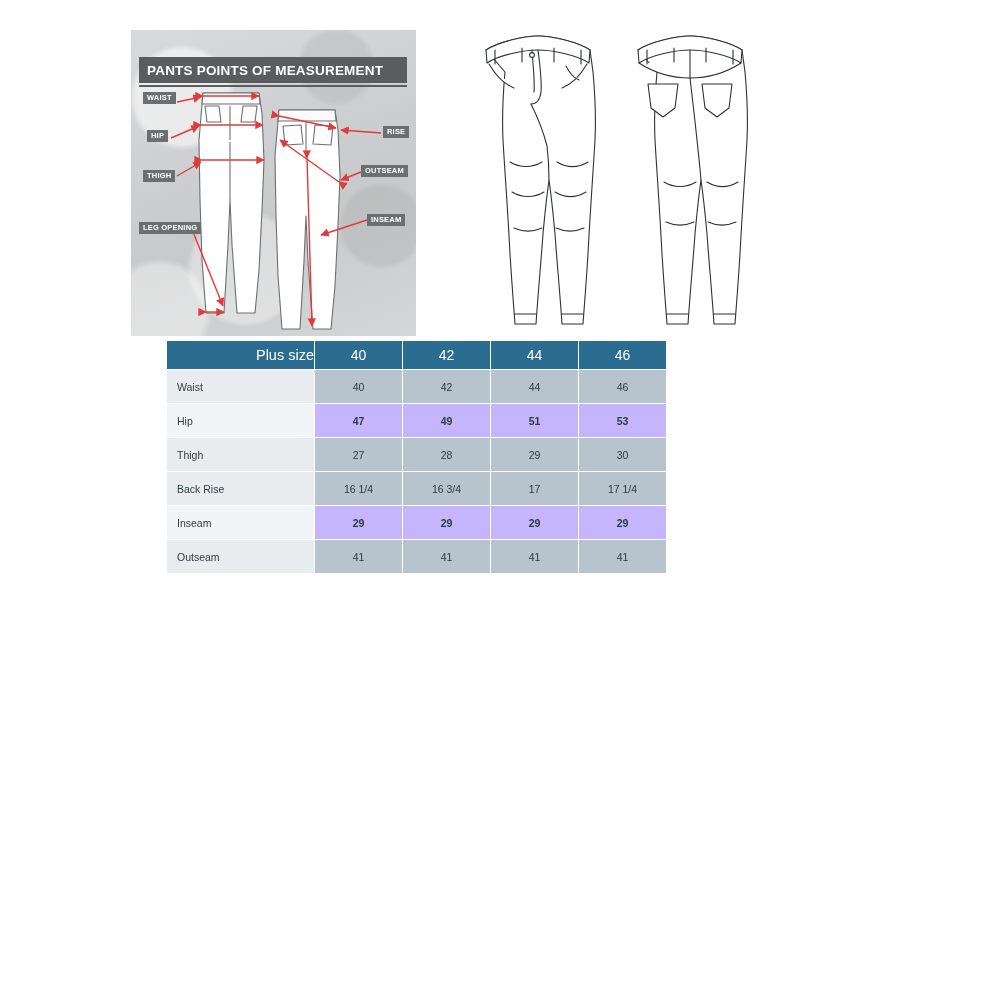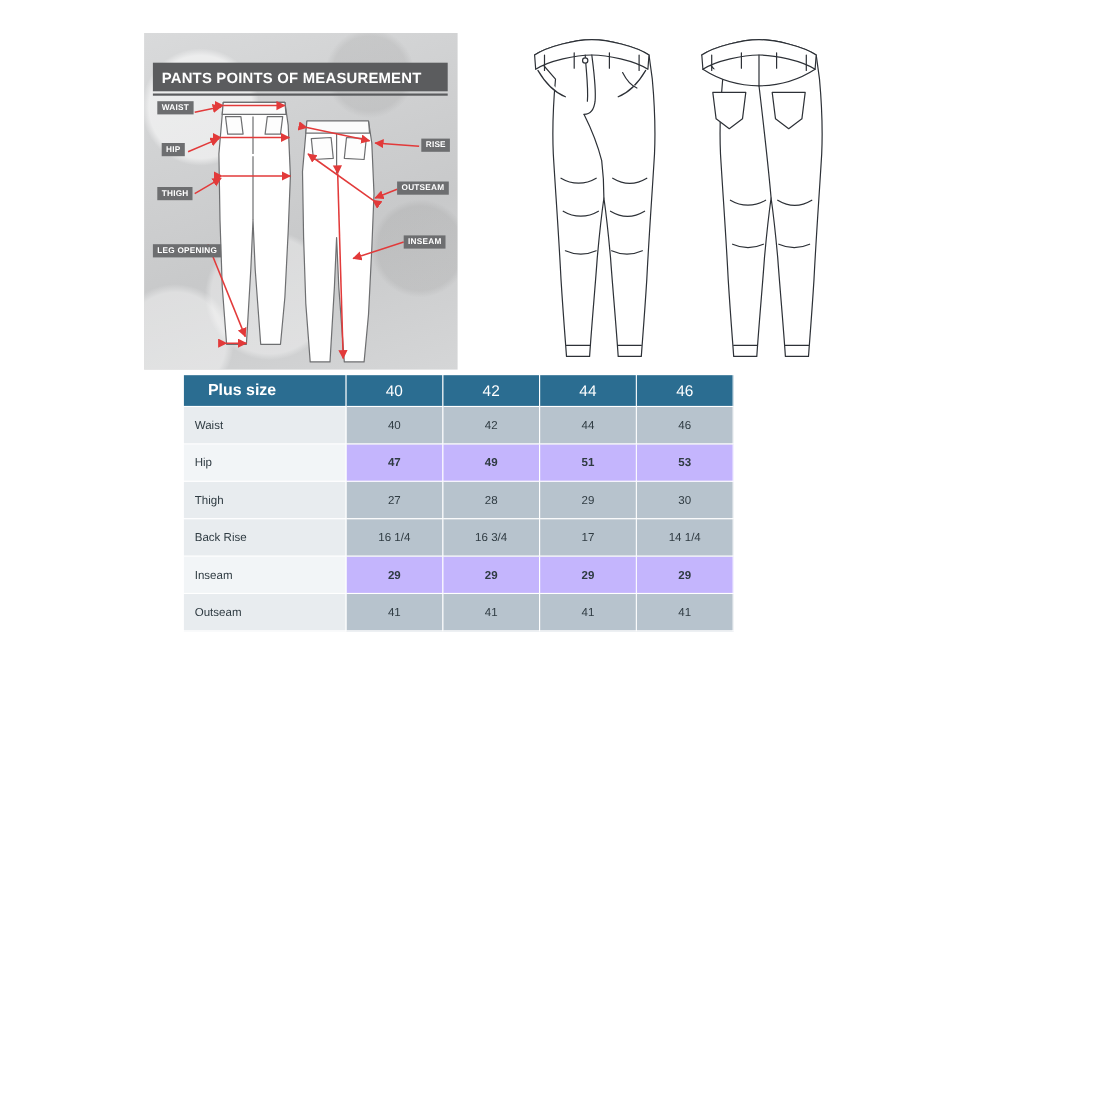--- a/index.html
+++ b/index.html
@@ -102,24 +102,24 @@
     text-align: center;
     font-weight: normal;
   }
   .size-table thead th {
     background: #2b6d91;
     color: #ffffff;
     height: 28px;
     font-size: 14px;
   }
   .size-table thead th.corner {
-    text-align: left;
+    text-align: right;
     padding-left: 22px;
     font-size: 14.5px;
-    font-weight: bold;
+    font-weight: normal;
   }
   .size-table td.rowhdr {
     text-align: left;
     padding-left: 10px;
     font-size: 10.5px;
     color: #2f3b42;
   }
   .size-table td {
     height: 33px;
     font-size: 10.5px;
@@ -297,21 +297,21 @@
         <td class="val">27</td>
         <td class="val">28</td>
         <td class="val">29</td>
         <td class="val">30</td>
       </tr>
       <tr class="odd">
         <td class="rowhdr">Back Rise</td>
         <td class="val">16 1/4</td>
         <td class="val">16 3/4</td>
         <td class="val">17</td>
-        <td class="val">14 1/4</td>
+        <td class="val">17 1/4</td>
       </tr>
       <tr class="even">
         <td class="rowhdr">Inseam</td>
         <td class="val">29</td>
         <td class="val">29</td>
         <td class="val">29</td>
         <td class="val">29</td>
       </tr>
       <tr class="odd">
         <td class="rowhdr">Outseam</td>

